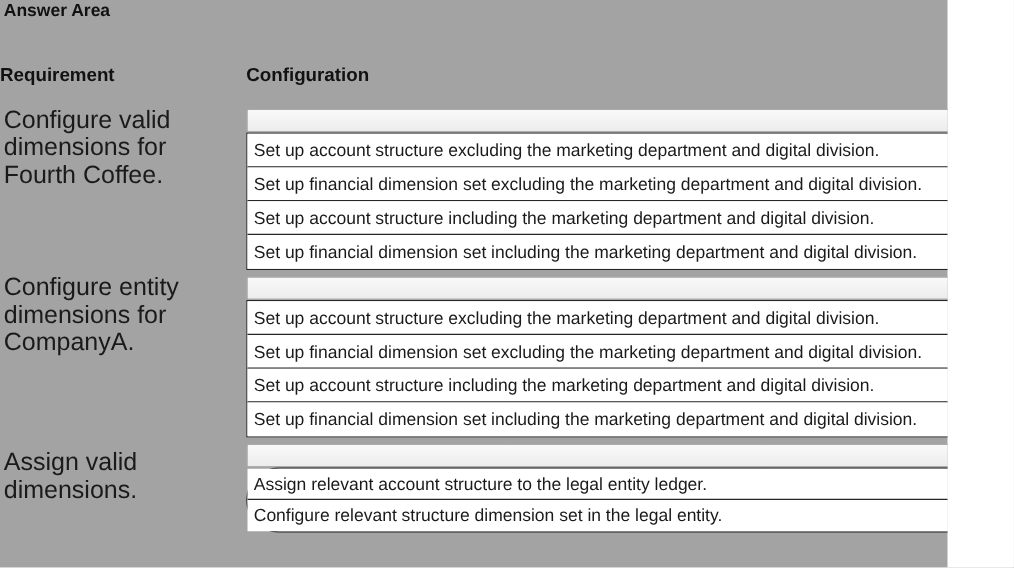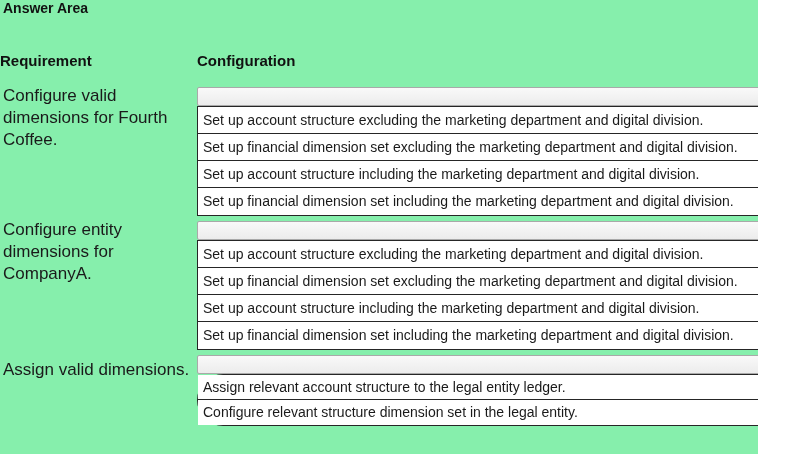--- a/index.html
+++ b/index.html
@@ -5,21 +5,21 @@
   * { margin: 0; padding: 0; box-sizing: border-box; }
   html, body { background: #ffffff; }
   body {
     font-family: "Liberation Sans", "DejaVu Sans", sans-serif;
     color: #1a1a1a;
   }
   .canvas {
     position: relative;
     width: 758px;
     height: 454px;
-    background: #86efac;
+    background: #a3a3a3;
     overflow: hidden;
   }
   .answer-area-title {
     position: absolute;
     left: 3px; top: 0px;
     font-size: 14px;
     font-weight: bold;
     color: #111;
   }
   .col-header {
@@ -29,21 +29,21 @@
     font-weight: bold;
     color: #111;
   }
   .col-header.req { left: 0; width: 195px; }
   .col-header.cfg { left: 197px; width: 612px; }
 
   .req-label {
     position: absolute;
     left: 3px;
     width: 190px;
-    font-size: 17px;
+    font-size: 20px;
     line-height: 22px;
     color: #1a1a1a;
   }
 
   .combobox {
     position: absolute;
     left: 197px;
     width: 612px;
     height: 19px;
     border: 1px solid #a9a9a9;

